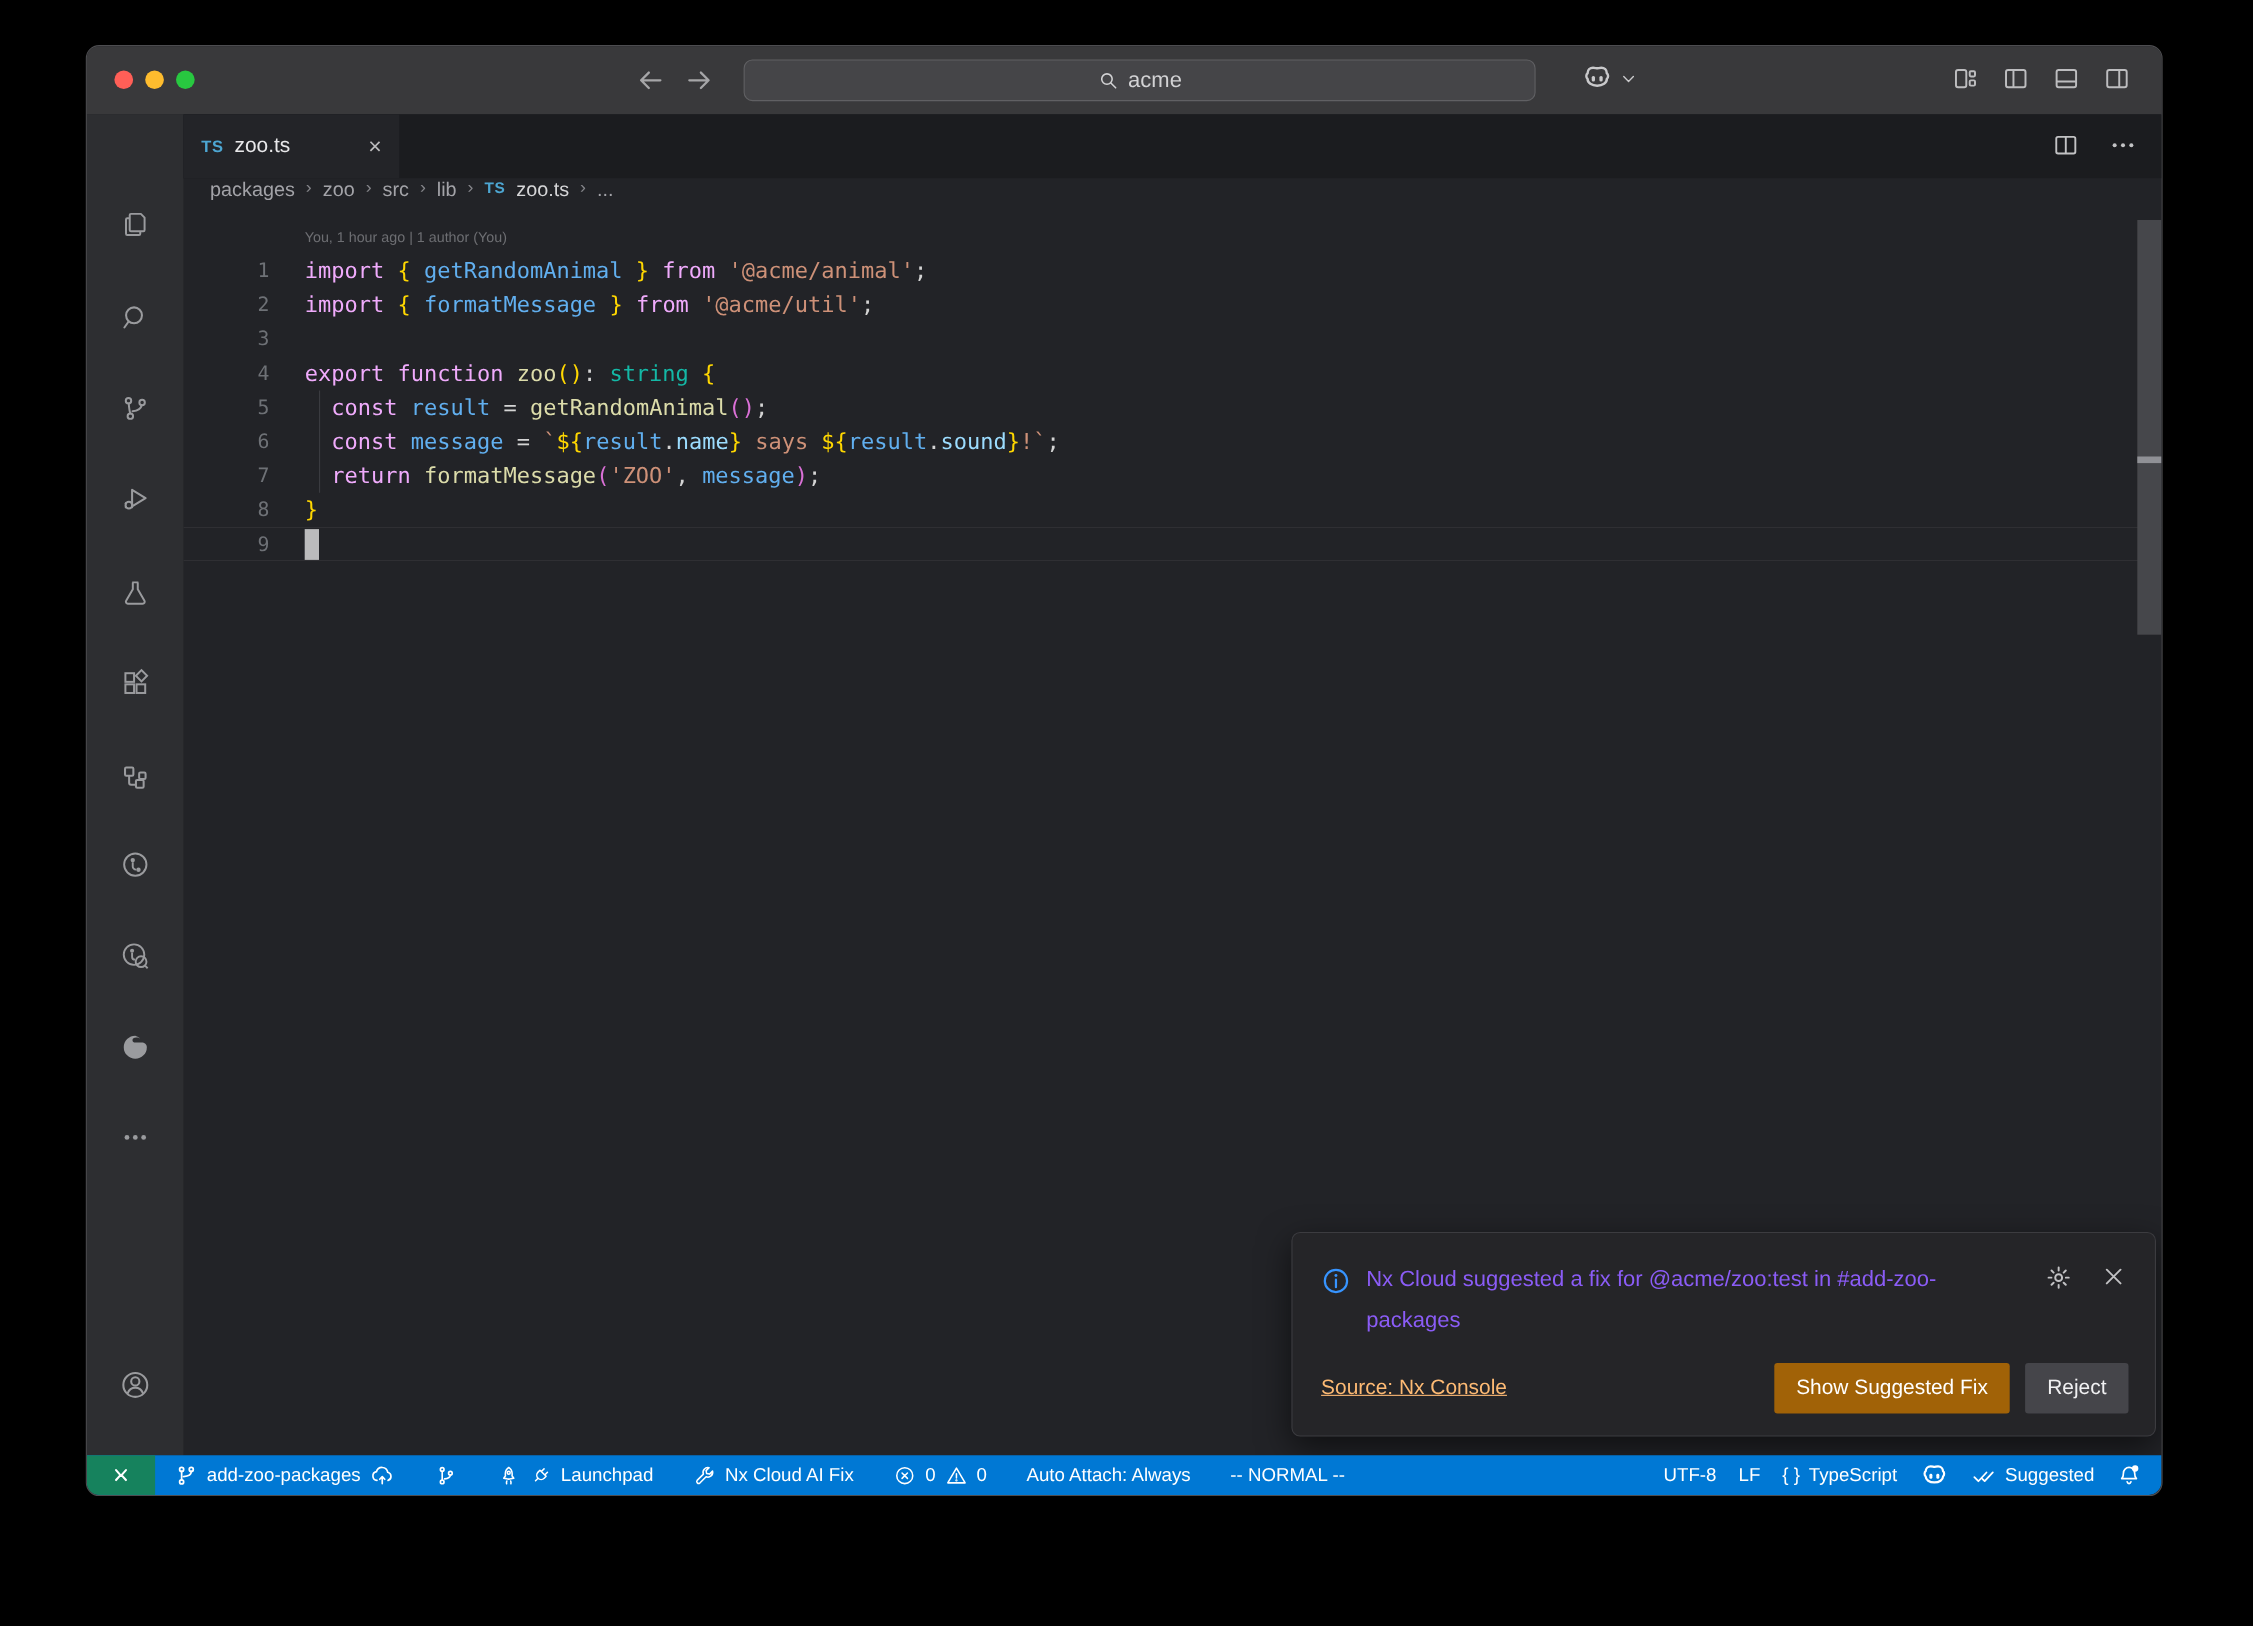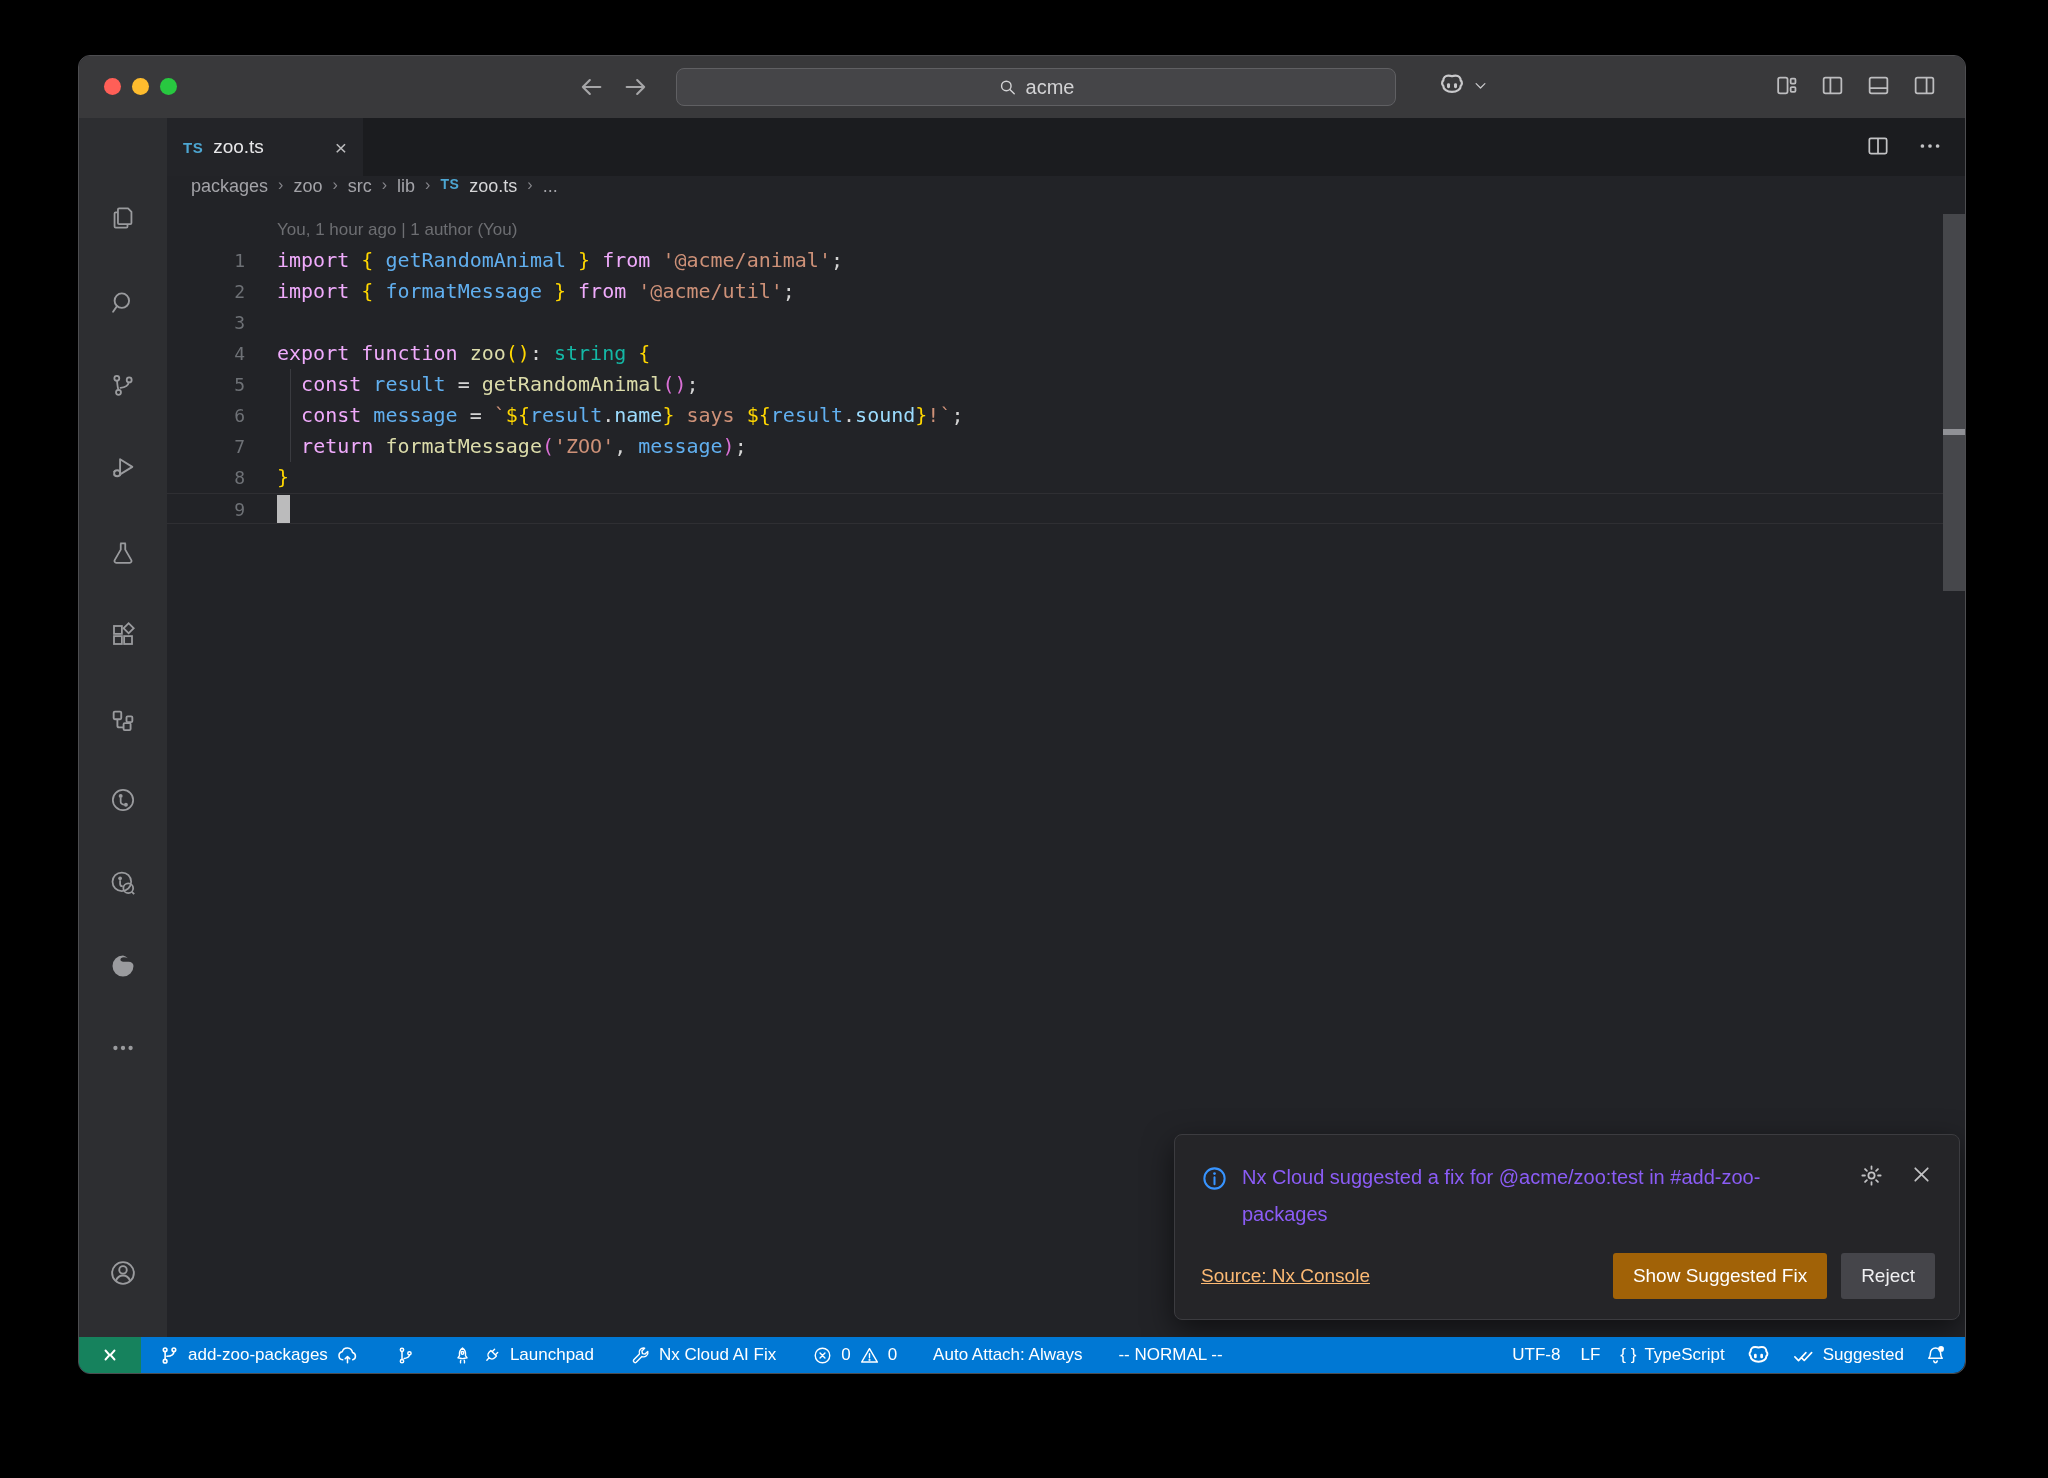--- a/index.html
+++ b/index.html
@@ -1,19 +1,19 @@
 <!DOCTYPE html>
 <html><head>
 <meta charset="utf-8">
 <style>
   * { margin:0; padding:0; box-sizing:border-box; }
   html,body { background:#000; }
   .stage { position:relative; width:2048px; height:1478px; background:#000; overflow:hidden;
            font-family:"Liberation Sans", sans-serif; }
-  .window { position:absolute; left:78px; top:55px; width:1888px; height:1319px;
+  .window { position:absolute; left:78px; top:41px; width:1888px; height:1319px;
             background:#222327; border-radius:12px; border:1px solid #4d4d50;
             box-shadow:0 22px 70px rgba(0,0,0,.8); overflow:hidden; }
 
   
   .titlebar { position:absolute; left:0; top:0; right:0; height:62px; background:#39393b; }
   .traffic { position:absolute; top:22px; width:17px; height:17px; border-radius:50%; }
   .t-red { left:25px; background:#ff5f57; } .t-yellow { left:53px; background:#febc2e; }
   .t-green { left:81px; background:#28c840; }
   .nav-arrow { position:absolute; top:17px; width:28px; height:28px; color:#a6a6a8; }
   .nav-back { left:498px; } .nav-fwd { left:543px; }
@@ -42,21 +42,21 @@
 
   .breadcrumbs { position:absolute; left:0; top:58px; right:0; height:38px;
                  display:flex; padding-left:24px; gap:10px;
                  color:#a3a3a8; font-size:18px; }
   .crumb-sep { color:#85858a; font-size:16px; }
   .breadcrumbs .ts-badge { font-size:14px; }
 
   .code-zone { position:absolute; left:0; top:96px; right:0; bottom:0;
                font-family:"DejaVu Sans Mono", monospace; font-size:20px; }
   .blame-row { height:31px; line-height:31px; padding-left:110px;
-               color:#6d6e72; font-size:17px; font-family:"Liberation Sans", sans-serif; }
+               color:#6d6e72; font-size:13px; font-family:"Liberation Sans", sans-serif; }
   .code-row { height:31px; line-height:31px; display:flex; position:relative; }
   .code-row.current { border-top:1px solid rgba(255,255,255,.06); border-bottom:1px solid rgba(255,255,255,.06); }
   .gutter { width:78px; text-align:right; color:#6e7176; font-size:18px; flex:none; }
   .code-content { padding-left:32px; white-space:pre; position:relative; }
   .vim-cursor { position:absolute; left:32px; top:1px; width:13px; height:28px; background:#bbbbbc; }
   .indent-guide { position:absolute; left:123px; top:155px; height:93px; width:1px; background:#3a3b40; }
 
   .tok-kw{color:#f0abfc} .tok-var{color:#61afef} .tok-prop{color:#9cdcfe}
   .tok-fn{color:#dcdcaa} .tok-typ{color:#14b8a6} .tok-str{color:#ce9178}
   .tok-tpl{color:#ffd700} .tok-b1{color:#ffd700} .tok-b2{color:#da70d6}

